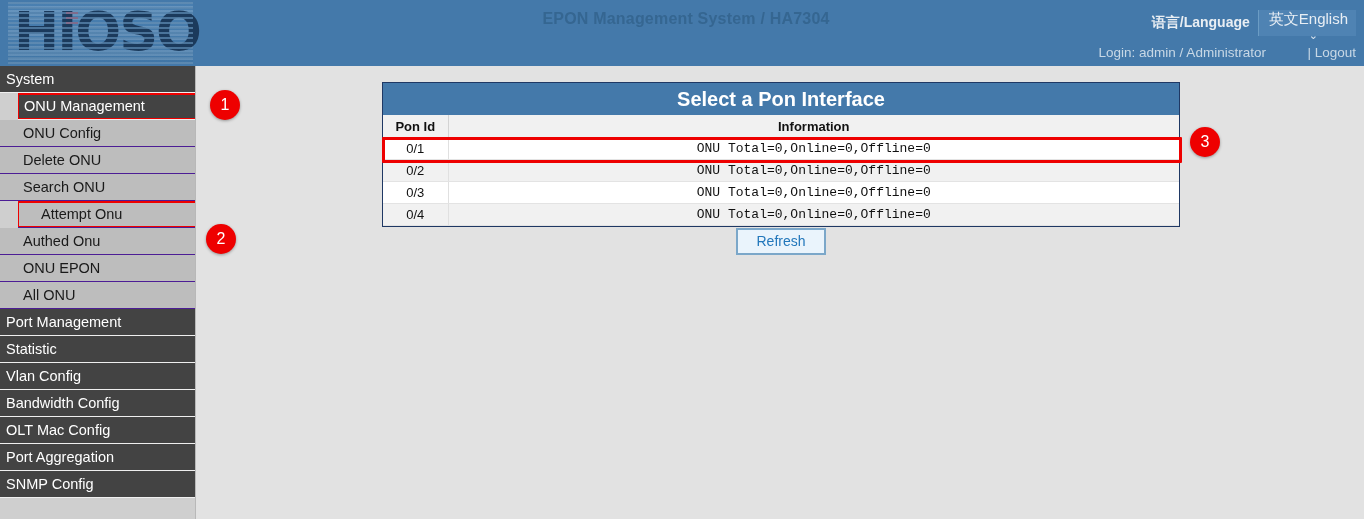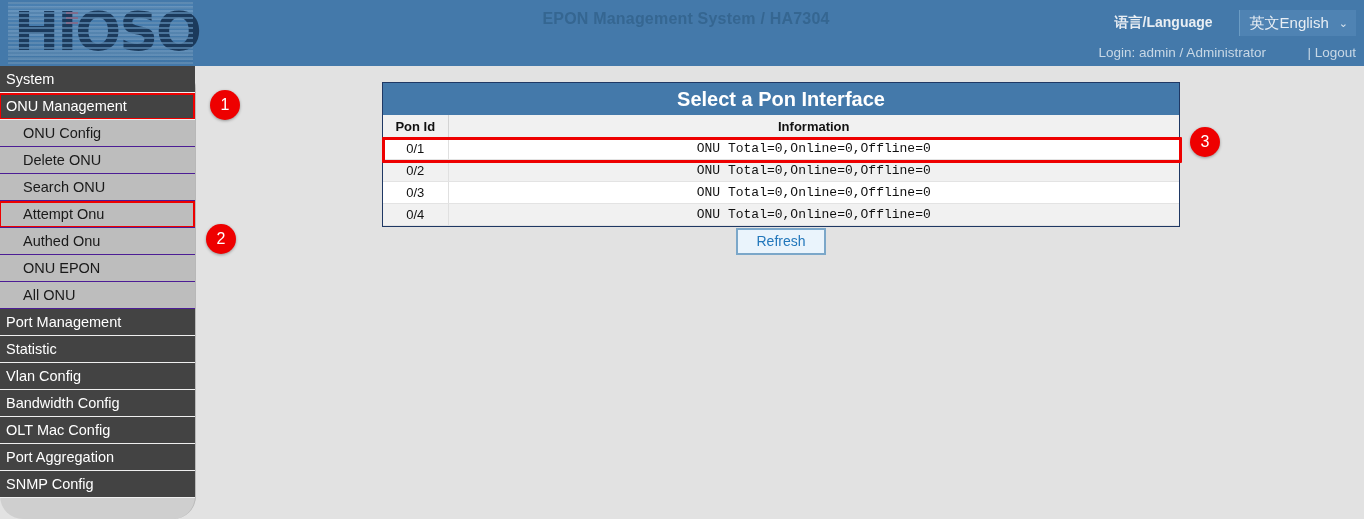--- a/index.html
+++ b/index.html
@@ -86,34 +86,35 @@
     position: absolute;
     right: 8px; top: 10px;
     display: flex;
     align-items: center;
     height: 26px;
   }
   .lang-label {
     font-size: 14px;
     font-weight: bold;
     color: #e9eef3;
-    margin-right: 26px;
+    margin-right: 8px;
     white-space: nowrap;
   }
   .lang-select {
     position: relative;
     display: flex;
     align-items: center;
     height: 26px;
     padding: 0 8px 0 10px;
     border-left: 1px solid #6b9cc4;
     background: #4f83b3;
     color: #e8eef4;
     font-size: 15px;
     cursor: pointer;
+    flex-direction: column;
   }
   .lang-select .chev {
     margin-left: 10px;
     font-size: 11px;
     color: #dbe6ef;
   }
 
   .login-bar {
     position: absolute;
     left: 0; top: 40px;
@@ -130,21 +131,20 @@
 
   
   .sidebar {
     position: absolute;
     left: 0; top: 66px;
     width: 196px;
     height: 453px;
     background: #cfcfcf;
     border-right: 1px solid #b8b8b8;
     box-sizing: border-box;
-    border-radius: 23px;
   }
   .nav-top {
     height: 27px;
     line-height: 27px;
     background: #434343;
     color: #ffffff;
     font-size: 14.5px;
     padding-left: 6px;
     border-bottom: 1px solid #efefef;
     box-sizing: border-box;
@@ -160,20 +160,21 @@
     font-size: 14.5px;
     padding-left: 23px;
     border-bottom: 1px solid #4c1d95;
     box-sizing: border-box;
     cursor: pointer;
     white-space: nowrap;
     overflow: hidden;
   }
   .nav-top.hl, .nav-sub.hl {
     position: relative;
+    margin-left: 18px;
   }
   .hl-box {
     position: absolute;
     pointer-events: none;
     border: 3px solid #ee0000;
     border-radius: 2px;
     box-sizing: border-box;
   }
 
   

